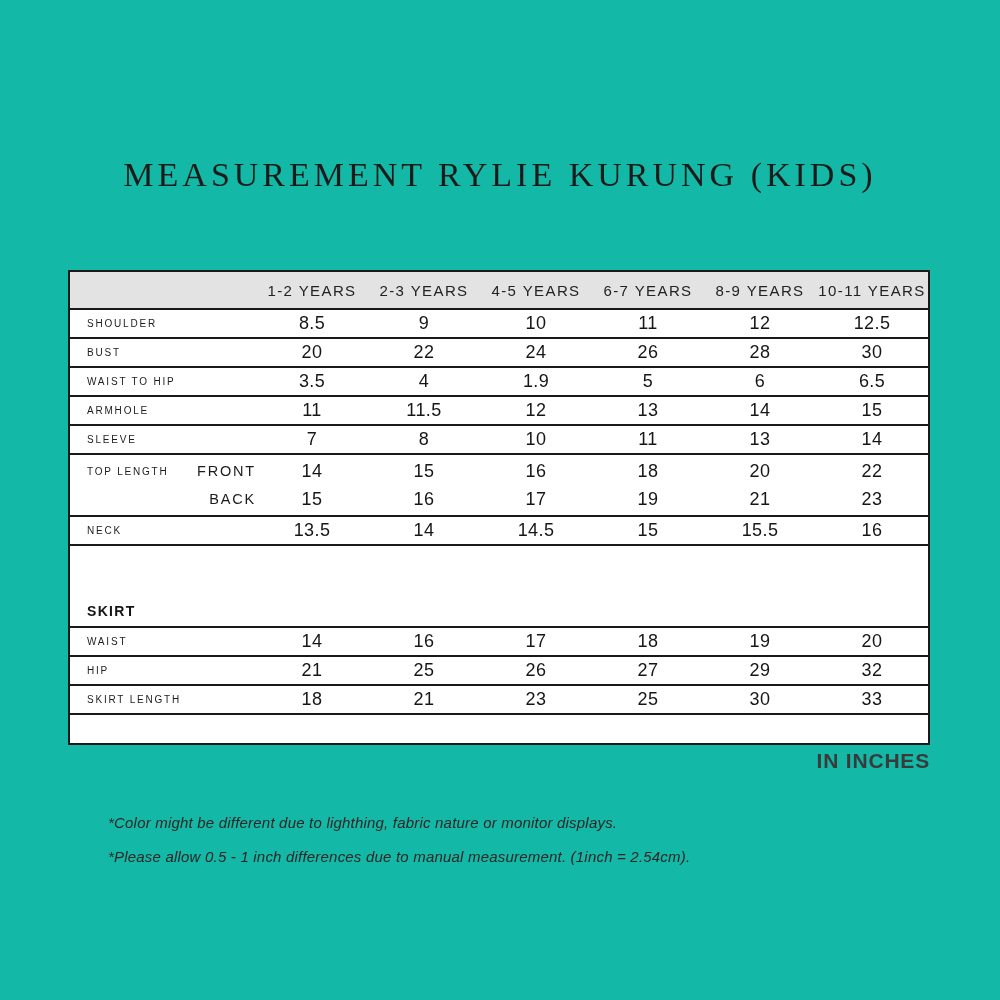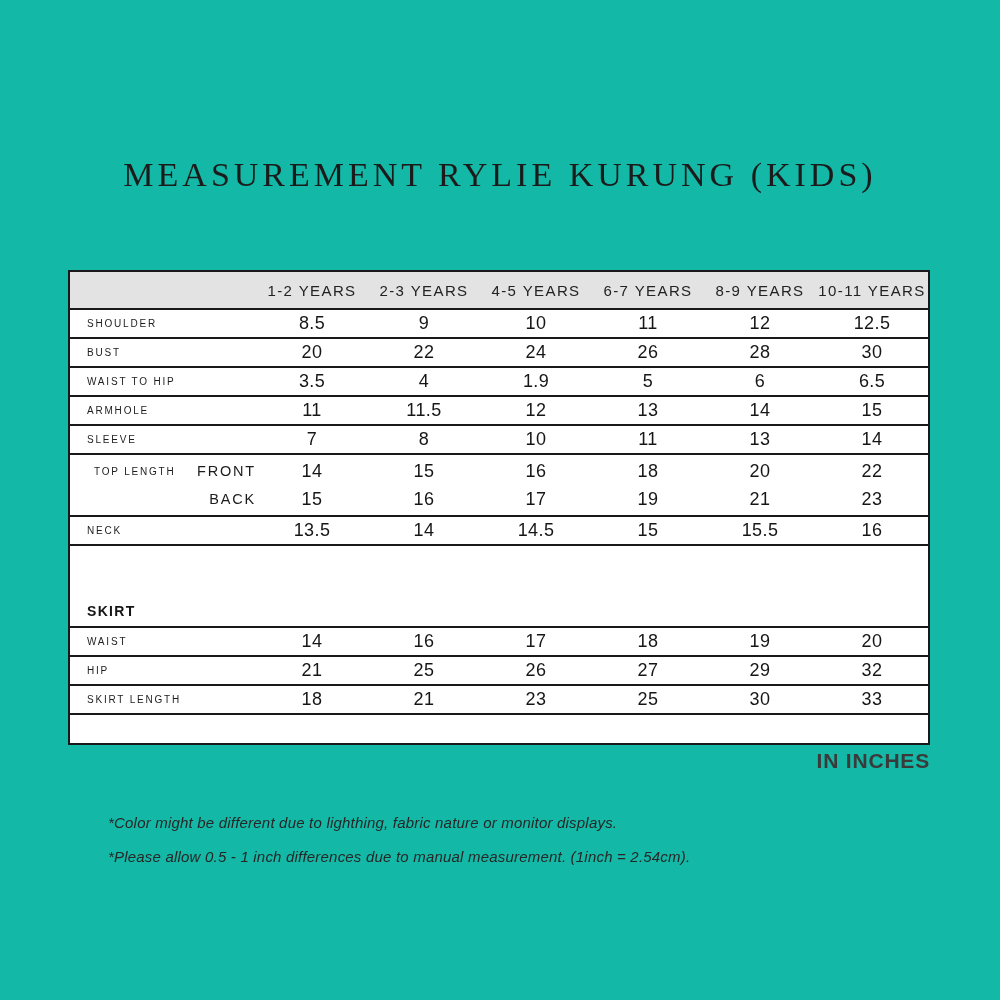--- a/index.html
+++ b/index.html
@@ -19,21 +19,21 @@
     align-items:center; border:2px solid #191919; margin-top:-2px; background:#ffffff;
   }
   .trow.first { margin-top:0; }
   .header-row { height:40px; background:#e3e3e3; }
   .data-row { height:31px; }
   .colhead { text-align:center; font-size:15px; letter-spacing:1.4px; white-space:nowrap; color:#222; }
   .lbl { padding-left:17px; font-size:10px; letter-spacing:1.8px; white-space:nowrap; color:#1c1c1c; }
   .num { text-align:center; font-size:18px; letter-spacing:0.4px; color:#161616; }
   .tl-box { box-sizing:border-box; border:2px solid #191919; margin-top:-2px; background:#ffffff; padding:2px 0; }
   .tl-sub { display:grid; grid-template-columns:186px repeat(6,1fr); align-items:center; height:28px; }
-  .tl-label-cell { display:flex; justify-content:space-between; align-items:center; padding-left:24px; }
+  .tl-label-cell { display:flex; justify-content:space-between; align-items:center; padding-left:17px; }
   .tl-label-cell.back-only { justify-content:flex-end; }
   .sub-lbl { font-size:14.5px; letter-spacing:1.8px; color:#1c1c1c; }
   .skirt-box { position:relative; box-sizing:border-box; height:84px; border:2px solid #191919; margin-top:-2px; background:#ffffff;text-decoration:underline; }
   .skirt-label { position:absolute; left:17px; bottom:7px; font-weight:bold; font-size:14px; letter-spacing:1.3px; color:#141414; }
   .empty-row { box-sizing:border-box; height:32px; border:2px solid #191919; margin-top:-2px; background:#ffffff; }
   .unit {
     position:absolute; left:68px; top:749px; width:862px; text-align:right;
     font-size:21px; letter-spacing:0.8px; color:#3a3a3a;font-weight:bold;
   }
   .notes { position:absolute; left:108px; top:814px; font-style:italic; font-size:15px; color:#262626; letter-spacing:0.2px; }

